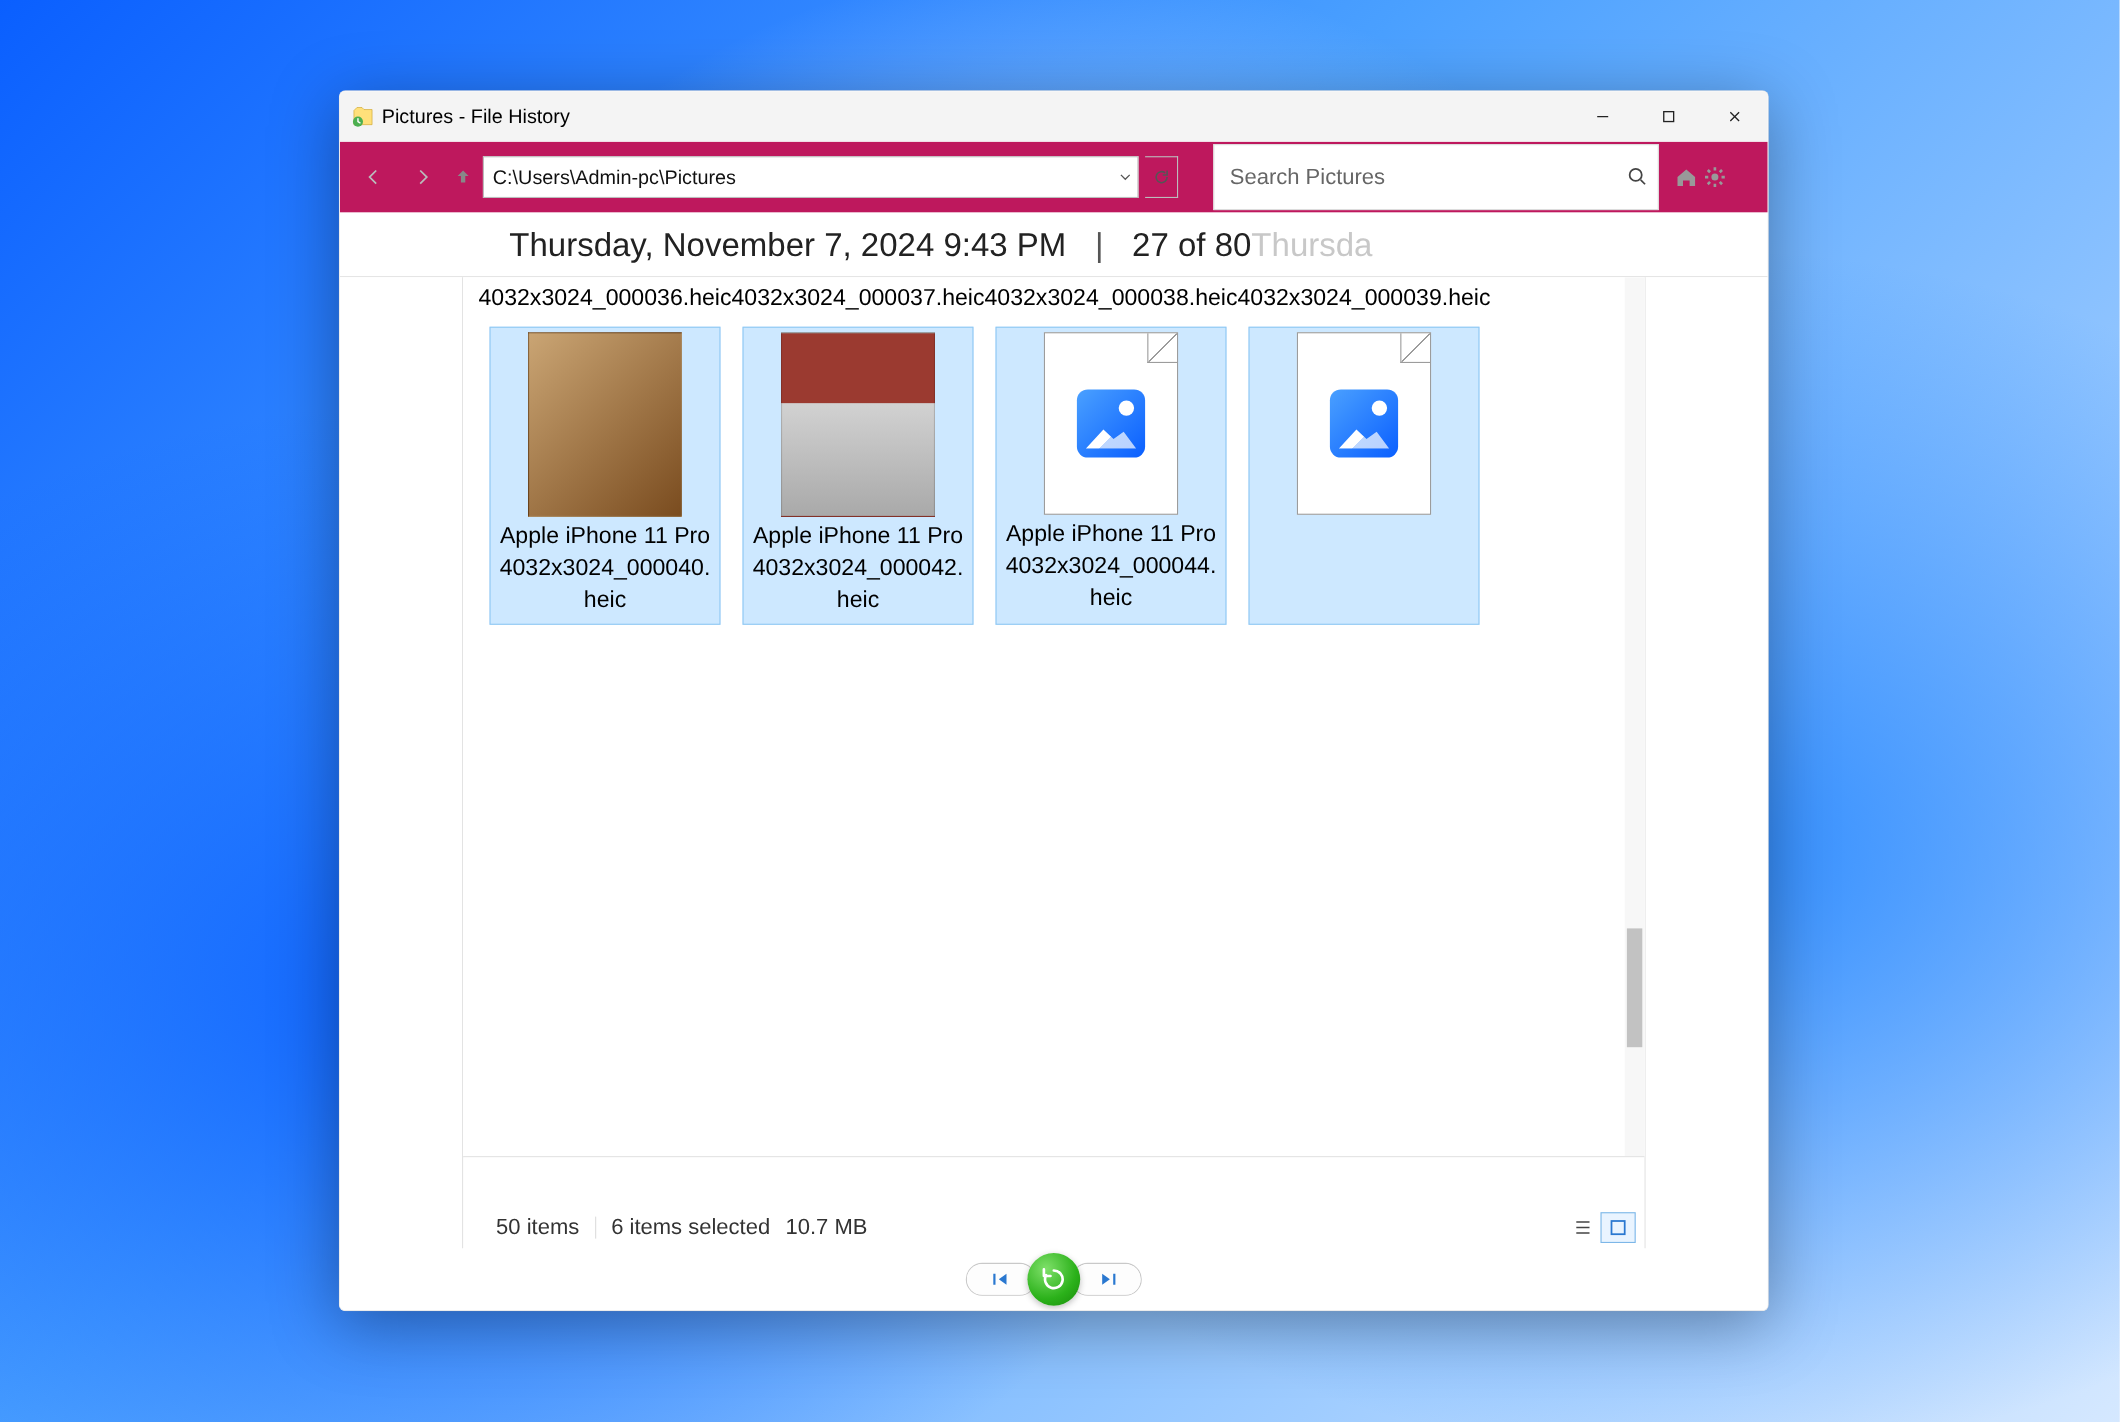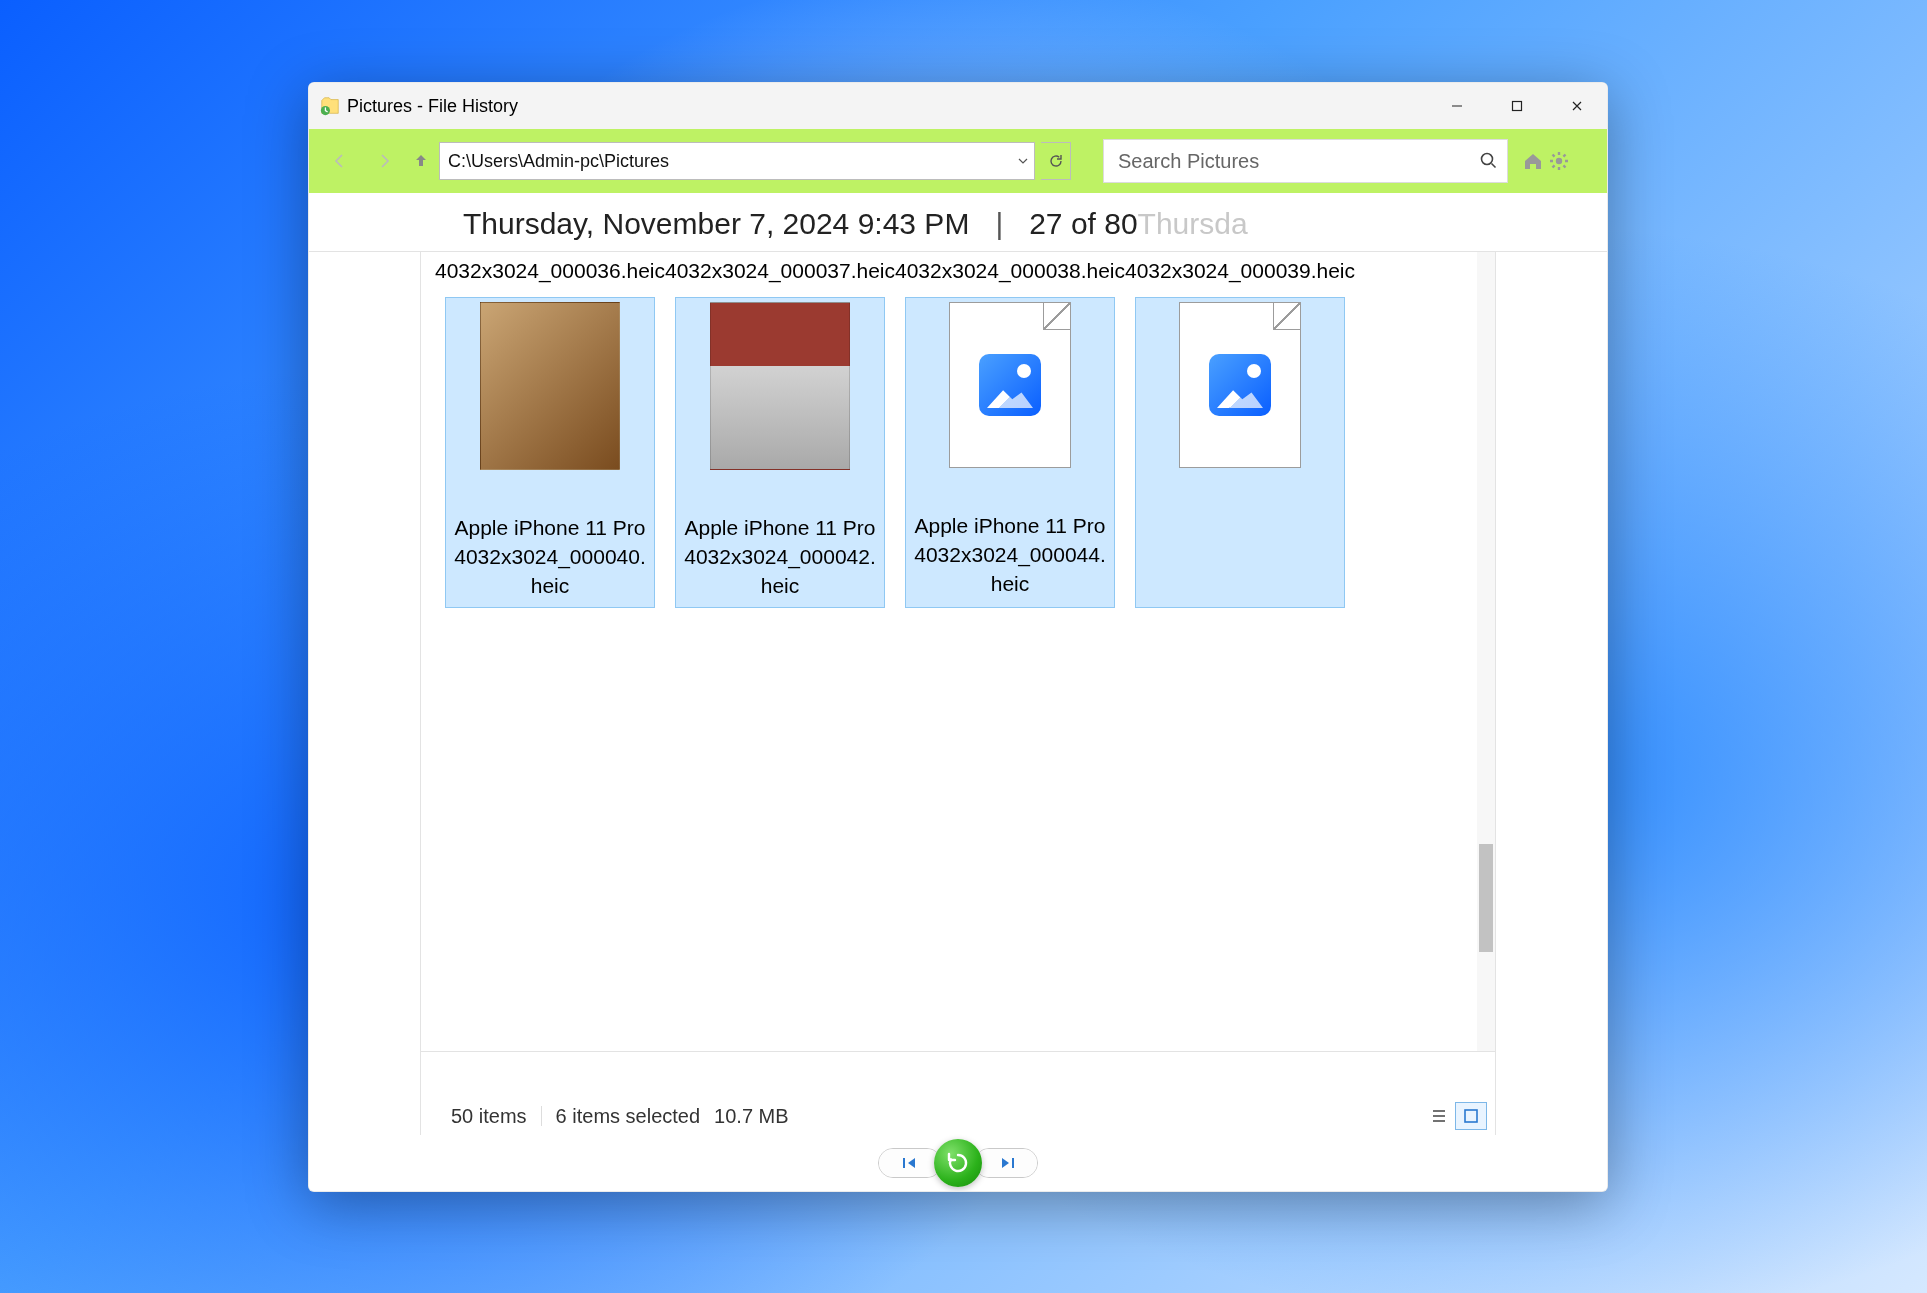--- a/index.html
+++ b/index.html
@@ -49,21 +49,21 @@
   .titlebar .win-btn {
     width: 60px; height: 46px; display:flex; align-items:center; justify-content:center;
     font-size: 14px; cursor: default;
   }
 
   
   .navrow {
     height: 64px;
     display:flex; align-items:center; gap:6px;
     padding: 8px 12px 8px 12px;
-    background:#bef264;
+    background:#be185d;
   }
   .nav-arrow {
     width: 38px; height:38px; display:flex; align-items:center; justify-content:center;
     color:#888;
   }
   .nav-arrow.disabled { color:#bbb; }
   .nav-up { color:#888; width:24px; display:flex; align-items:center; justify-content:center; }
   .addrbar {
     flex: 0 0 596px;
     height: 38px;
@@ -82,21 +82,21 @@
   }
   .refresh-btn {
     width: 30px; height:38px;
     border: 1px solid #bcbcbc; border-left:none;
     display:flex; align-items:center; justify-content:center;
     color:#555;
   }
   .searchbar {
     margin-left: 26px;
     flex: 0 0 405px;
-    height: 44px;
+    height: 60px;
     border: 1px solid #dcdcdc;
     display:flex; align-items:center;
     padding: 0 8px 0 12px;
     background:#fff;
   }
   .searchbar input {
     border:none; outline:none; flex:1 1 auto;
     font-size: 20px; color:#333;
   }
   .searchbar input::placeholder { color:#666; }
@@ -171,21 +171,20 @@
   }
   .file-tile.label-only {
     text-align:center;
     font-size: 21px;
     line-height: 1.38;
     padding-bottom: 6px;
   }
   .file-tile.sel {
     background: #cde8ff;
     border: 1px solid #8fc8f3;
-    gap: 40px;
   }
   .tile-thumb {
     width: 122px; height:166px;
     display:flex; align-items:center; justify-content:center;
     background:#fff;
     margin-bottom: 2px;
   }
   .tile-thumb.photo {
     width: 140px; height:168px;
     background: linear-gradient(135deg,#caa574,#7a4c1f);

